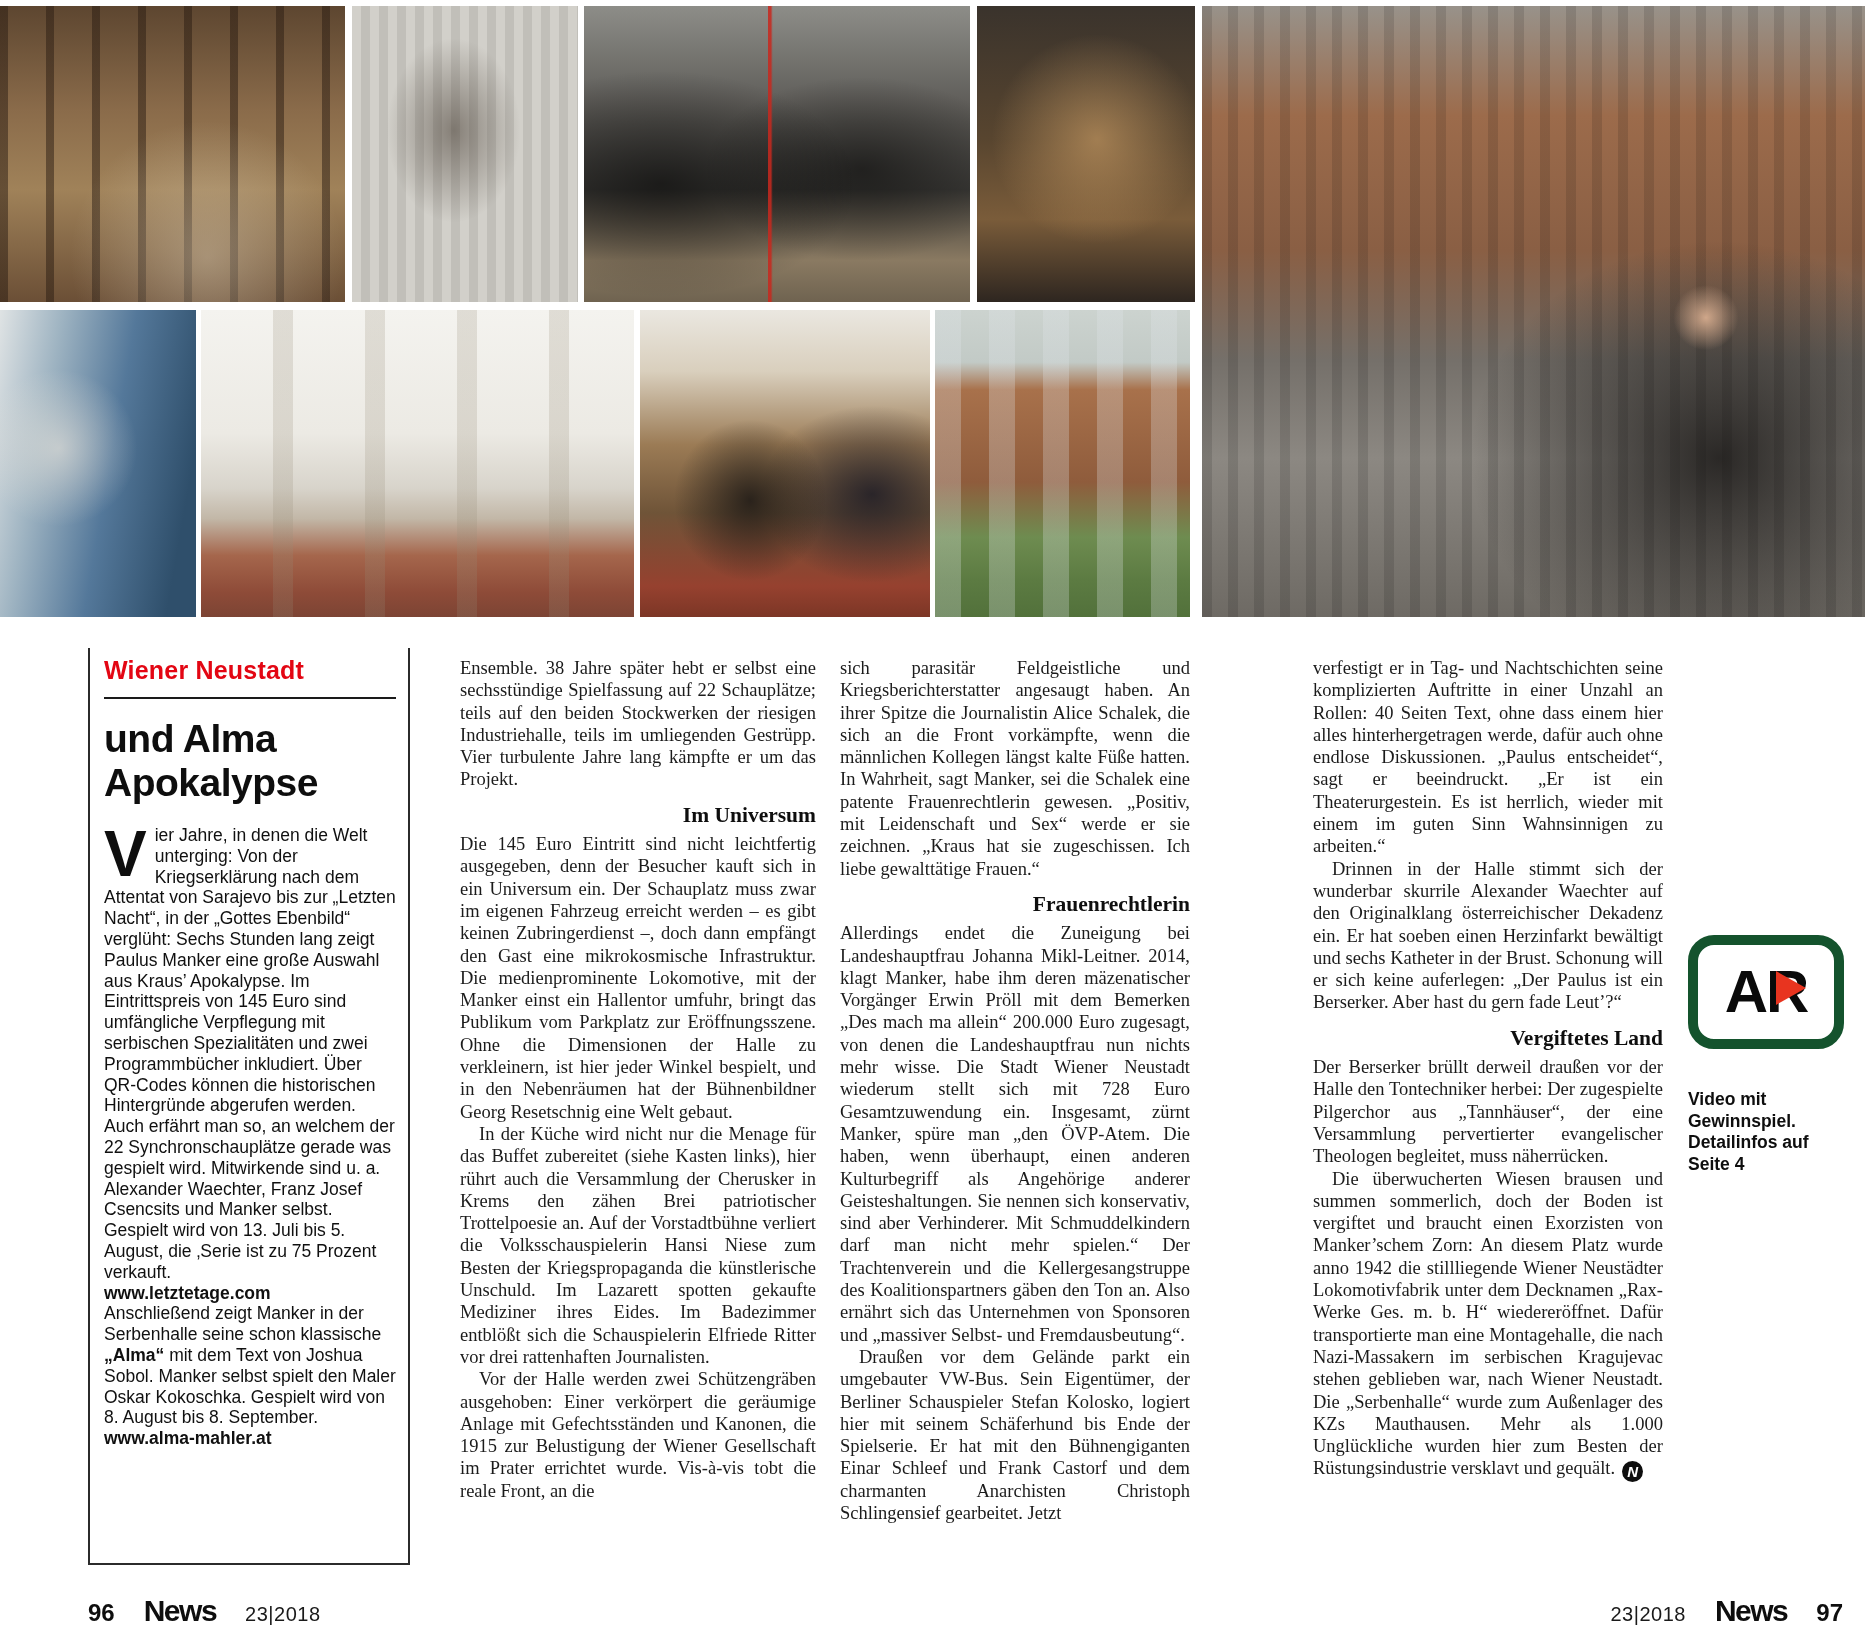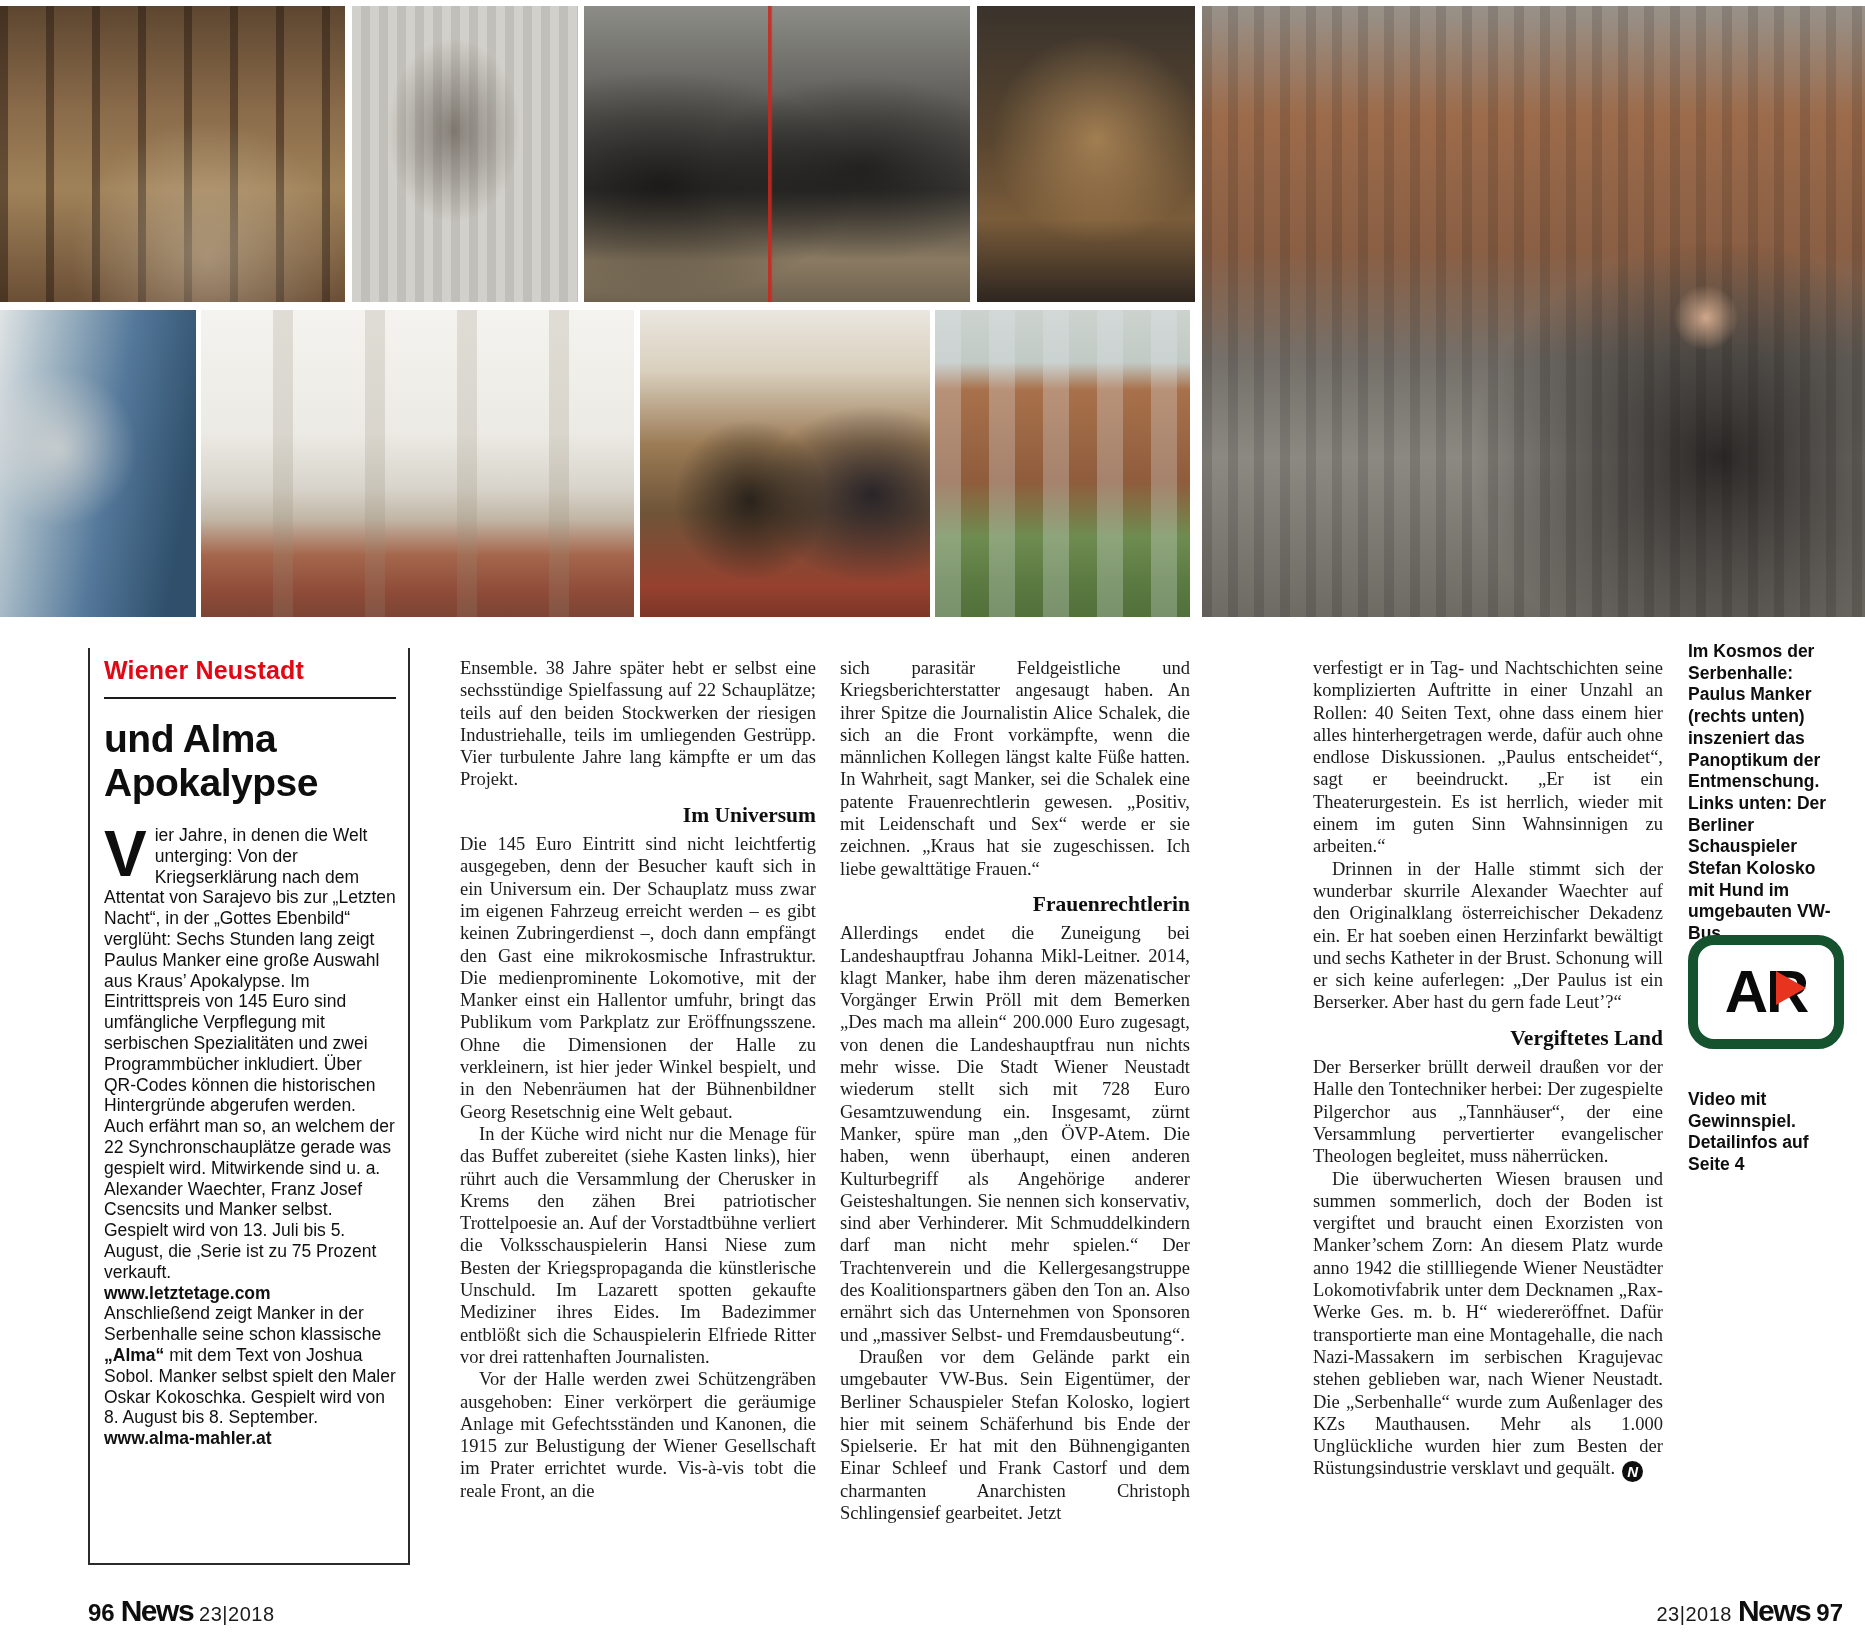--- a/index.html
+++ b/index.html
@@ -80,21 +80,21 @@
     border-left:30px solid #e8341f;border-top:17px solid transparent;border-bottom:17px solid transparent;}
   .video-note{position:absolute;left:1688px;top:1063px;width:156px;
     font-weight:bold;font-size:17.5px;line-height:21.7px;color:#0e0e0e;margin-top:26px;}
 
   
   .endmark{display:inline-block;width:21px;height:21px;background:#0e0e0e;border-radius:50%;
     color:#fff;font-family:"Liberation Sans",sans-serif;font-weight:bold;font-style:italic;
     font-size:15px;line-height:21px;text-align:center;text-indent:0;vertical-align:-3px;margin-left:7px;}
 
   
-  .footer{position:absolute;top:1594px;display:flex;align-items:baseline;gap:6px;}
+  .footer{position:absolute;top:1594px;display:flex;align-items:baseline;gap:29px;}
   .footer-left{left:88px;}
   .footer-right{right:22px;}
   .pageno{font-weight:bold;font-size:24px;color:#0e0e0e;}
   .maglogo{font-weight:bold;font-size:30px;letter-spacing:-1.5px;color:#0e0e0e;}
   .issue{font-size:20px;color:#1a1a1a;letter-spacing:.5px;}
 </style>
 </head>
 <body>
 
 <div class="page">
@@ -143,21 +143,20 @@
   </div>
 
   <div class="col col4">
     <p>verfestigt er in Tag- und Nachtschichten seine komplizierten Auftritte in einer Unzahl an Rollen: 40 Seiten Text, ohne dass einem hier alles hinterhergetragen werde, dafür auch ohne endlose Diskussionen. „Paulus entscheidet“, sagt er beeindruckt. „Er ist ein Theaterurgestein. Es ist herrlich, wieder mit einem im guten Sinn Wahnsinnigen zu arbeiten.“</p>
     <p class="ind">Drinnen in der Halle stimmt sich der wunderbar skurrile Alexander Waechter auf den Originalklang österreichischer Dekadenz ein. Er hat soeben einen Herzinfarkt bewältigt und sechs Katheter in der Brust. Schonung will er sich keine auferlegen: „Der Paulus ist ein Berserker. Aber hast du gern fade Leut’?“</p>
     <h2 class="subhead">Vergiftetes Land</h2>
     <p>Der Berserker brüllt derweil draußen vor der Halle den Tontechniker herbei: Der zugespielte Pilgerchor aus „Tannhäuser“, der eine Versammlung pervertierter evangelischer Theologen begleitet, muss näherrücken.</p>
     <p class="ind"><span>Die überwucherten Wiesen brausen und summen sommerlich, doch der Boden ist vergiftet und braucht einen Exorzisten von Manker’schem Zorn: An diesem Platz wurde anno 1942 die stillliegende Wiener Neustädter Lokomotivfabrik unter dem Decknamen „Rax-Werke Ges. m. b. H“ wiedereröffnet. Dafür transportierte man eine Montagehalle, die nach Nazi-Massakern im serbischen Kragujevac stehen geblieben war, nach Wiener Neustadt. Die „Serbenhalle“ wurde zum Außenlager des KZs Mauthausen. Mehr als 1.000 Unglückliche wurden hier zum Besten der Rüstungsindustrie versklavt und gequält.</span><span class="endmark">N</span></p>
   </div>
 
-  <div class="caption-col">Im Kosmos der Serbenhalle: Paulus Manker (rechts unten) inszeniert das Panoptikum der Entmenschung. Links unten: Der Berliner Schauspieler Stefan Kolosko mit Hund im umgebauten VW-Bus</div>
 
   <div class="ar-badge">
     <span class="ar-text">AR</span>
     <span class="play"></span>
   </div>
 
   <div class="video-note">Video mit Gewinnspiel. Detailinfos auf Seite 4</div>
 
   <div class="footer footer-left">
     <span class="pageno">96</span>

